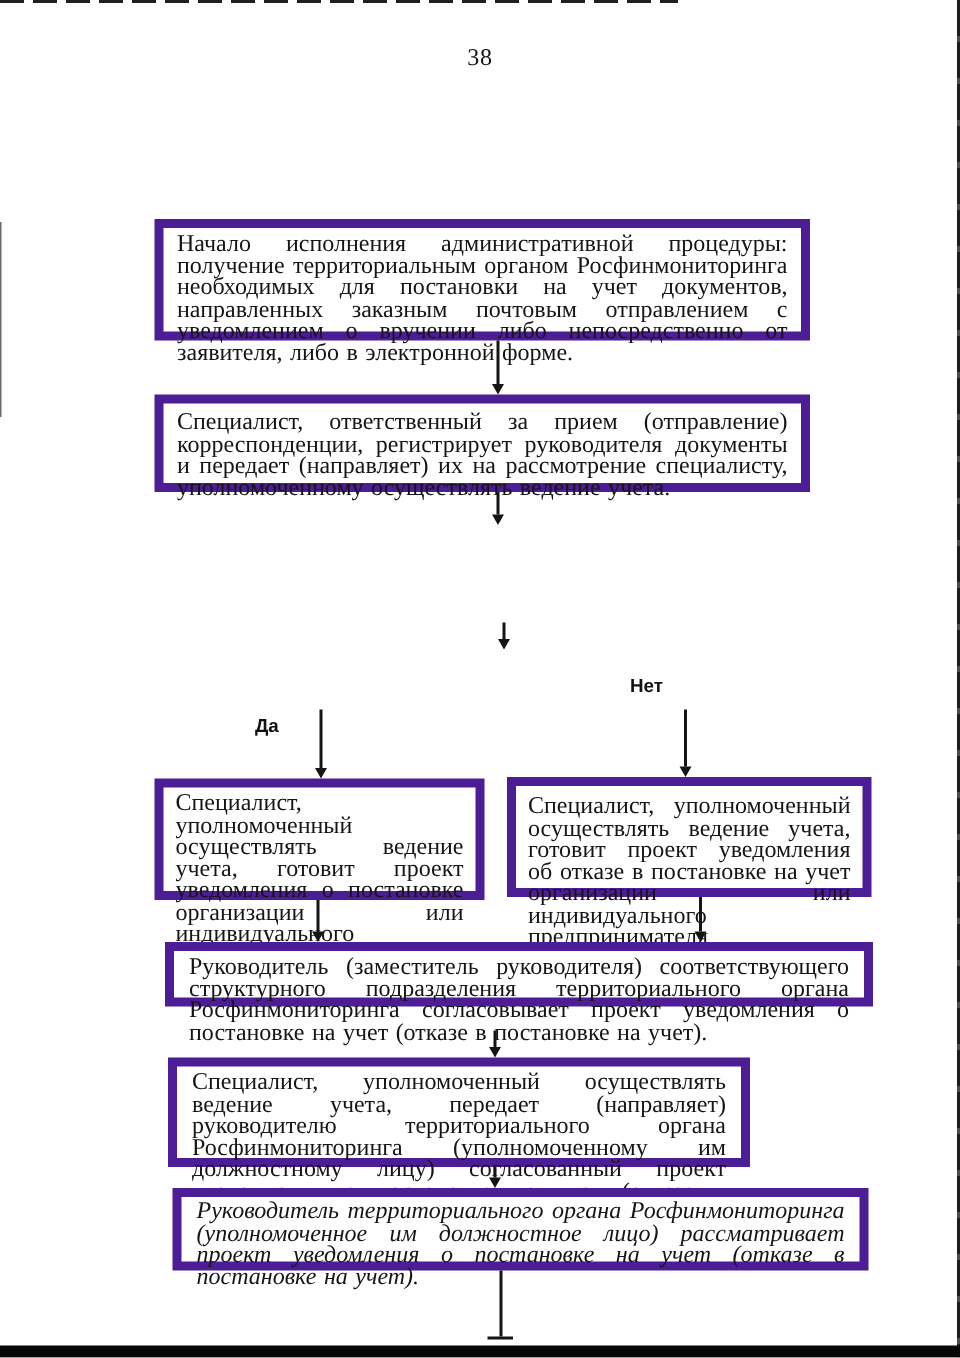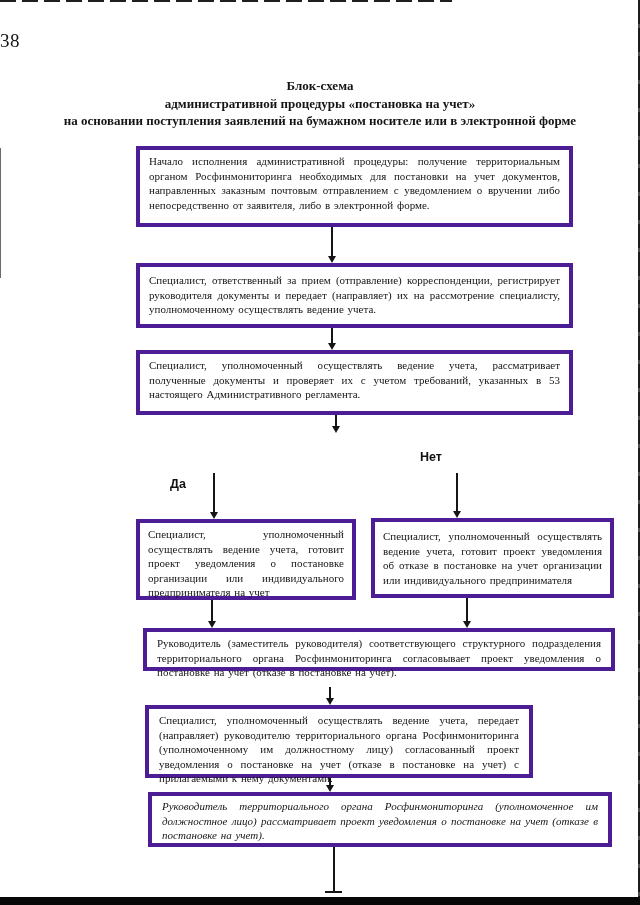--- a/index.html
+++ b/index.html
@@ -14,29 +14,29 @@
   }
   
   .edge-top{position:absolute;left:0;top:0;width:452px;height:2px;
     background:repeating-linear-gradient(90deg,#1f1f1f 0 16px,transparent 16px 22px);}
   .edge-right{position:absolute;right:0;top:0;width:2px;height:100%;
     background:repeating-linear-gradient(180deg,#1c1c1c 0 24px,#4d4d4d 24px 28px);}
   .edge-left{position:absolute;left:0;top:148px;width:1px;height:130px;background:#6a6a6a;}
   .edge-bottom{position:absolute;left:0;bottom:0;width:100%;height:8px;background:#070707;}
 
   .page-number{position:absolute;top:30px;left:0;width:100%;
-    text-align:left;font-size:19px;letter-spacing:.5px;}
+    text-align:center;font-size:16px;letter-spacing:.5px;}
   .title{position:absolute;top:77px;left:0;width:100%;text-align:center;
     font-weight:bold;font-size:13px;line-height:17.5px;}
 
   .fbox{
     position:absolute;box-sizing:border-box;
-    border:4px solid #4c1d95;background:#fff;
-    font-size:11px;line-height:14.5px;
-    text-align:justify;word-spacing:1px;margin-left:33px;
+    border:6px solid #4c1d95;background:#fff;
+    font-size:16px;line-height:14.5px;
+    text-align:justify;word-spacing:1px;
   }
   .fbox.center{text-align:center;}
 
   .vline{position:absolute;width:2px;background:#151515;}
   .ahead{position:absolute;width:0;height:0;
     border-left:4px solid transparent;border-right:4px solid transparent;
     border-top:7px solid #151515;}
   .hline{position:absolute;height:2px;background:#151515;}
 
   .branch-label{position:absolute;
@@ -47,31 +47,25 @@
 <body>
 
 <div class="page">
 
   <div class="edge-top"></div>
   <div class="edge-right"></div>
   <div class="edge-left"></div>
   <div class="edge-bottom"></div>
 
   <div class="page-number">38</div>
-  <div class="title">
-    <div>Блок-схема</div>
-    <div>административной процедуры «постановка на учет»</div>
-    <div>на основании поступления заявлений на бумажном носителе или в электронной форме</div>
-  </div>
 
   <div class="fbox" style="left:103px;top:146px;width:437px;height:81px;padding:4px 9px 0;">Начало исполнения административной процедуры: получение территориальным органом Росфинмониторинга необходимых для постановки на учет документов, направленных заказным почтовым отправлением с уведомлением о вручении либо непосредственно от заявителя, либо в электронной форме.</div>
 
   <div class="fbox" style="left:103px;top:263px;width:437px;height:65px;padding:6px 9px 0;">Специалист, ответственный за прием (отправление) корреспонденции, регистрирует руководителя документы и передает (направляет) их на рассмотрение специалисту, уполномоченному осуществлять ведение учета.</div>
 
-  <div class="fbox" style="left:103px;top:350px;width:437px;height:65px;padding:4px 9px 0;">Специалист, уполномоченный осуществлять ведение учета, рассматривает полученные документы и проверяет их с учетом требований, указанных в 53 настоящего Административного регламента.</div>
 
 
   <div class="branch-label" style="left:170px;top:477px;">Да</div>
   <div class="branch-label" style="left:420px;top:450px;">Нет</div>
 
   <div class="fbox" style="left:103px;top:519px;width:220px;height:81px;padding:4px 8px 0;">Специалист, уполномоченный осуществлять ведение учета, готовит проект уведомления о постановке организации или индивидуального предпринимателя на учет</div>
 
   <div class="fbox" style="left:338px;top:518px;width:243px;height:80px;padding:7px 8px 0;">Специалист, уполномоченный осуществлять ведение учета, готовит проект уведомления об отказе в постановке на учет организации или индивидуального предпринимателя</div>
 
   <div class="fbox" style="left:110px;top:628px;width:472px;height:43px;padding:4px 10px 0;">Руководитель (заместитель руководителя) соответствующего структурного подразделения территориального органа Росфинмониторинга согласовывает проект уведомления о постановке на учет (отказе в постановке на учет).</div>

